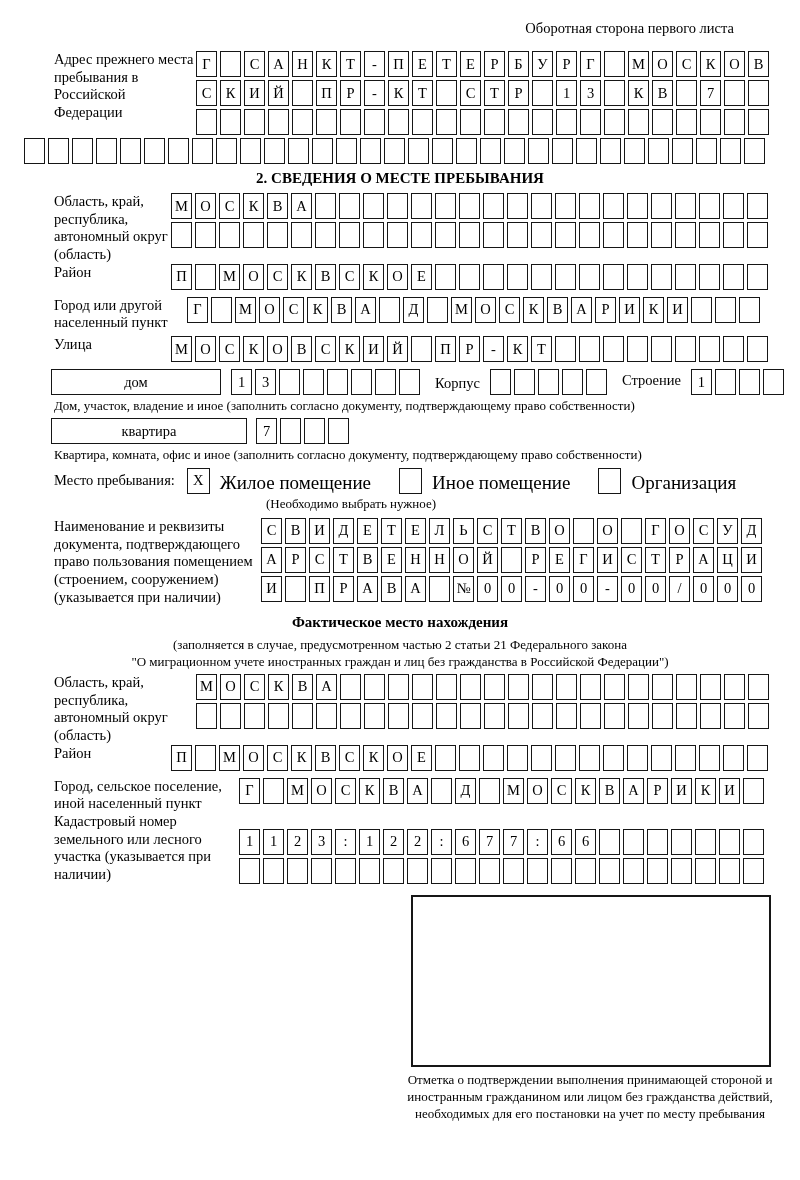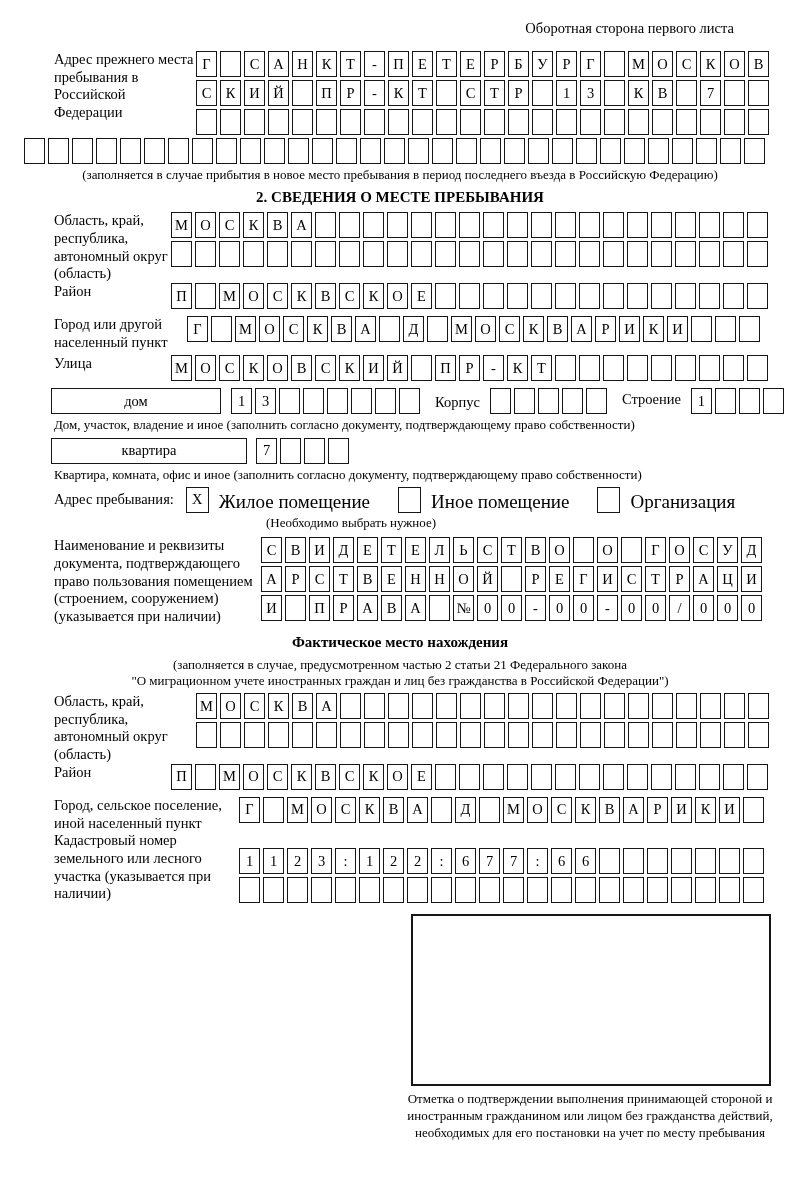--- a/index.html
+++ b/index.html
@@ -174,21 +174,20 @@
       <span class="cell"></span>
       <span class="cell"></span>
       <span class="cell"></span>
       <span class="cell"></span>
       <span class="cell"></span>
       <span class="cell"></span>
       <span class="cell"></span>
       <span class="cell"></span>
       <span class="cell"></span>
     </div>
-  <div class="caption center">(заполняется в случае прибытия в новое место пребывания в период последнего въезда в Российскую Федерацию)</div>
 
   <div class="bold-title mt6">2. СВЕДЕНИЯ О МЕСТЕ ПРЕБЫВАНИЯ</div>
 
   <div class="row mt6">
     <div class="label ml30 w117">Область, край, республика, автономный округ (область)</div>
     <div class="gridcol">
       <div class="grid">
           <span class="cell">М</span>
           <span class="cell">О</span>
           <span class="cell">С</span>
@@ -372,21 +371,21 @@
     <div class="grid">
         <span class="cell">7</span>
         <span class="cell"></span>
         <span class="cell"></span>
         <span class="cell"></span>
       </div>
   </div>
   <div class="caption ml30">Квартира, комната, офис и иное (заполнить согласно документу, подтверждающему право собственности)</div>
 
   <div class="row mt4">
-    <div class="label ml30" style="margin-top:4px;">Адрес пребывания:</div>
+    <div class="label ml30" style="margin-top:4px;">Место пребывания:</div>
     <div class="checkbox" style="margin-left:12px;">X</div>
     <div class="opt-label">Жилое помещение</div>
     <div class="checkbox"></div>
     <div class="opt-label">Иное помещение</div>
     <div class="checkbox"></div>
     <div class="opt-label">Организация</div>
   </div>
   <div class="caption" style="margin-left:242px; margin-top:2px;">(Необходимо выбрать нужное)</div>
 
   <div class="row mt6">

